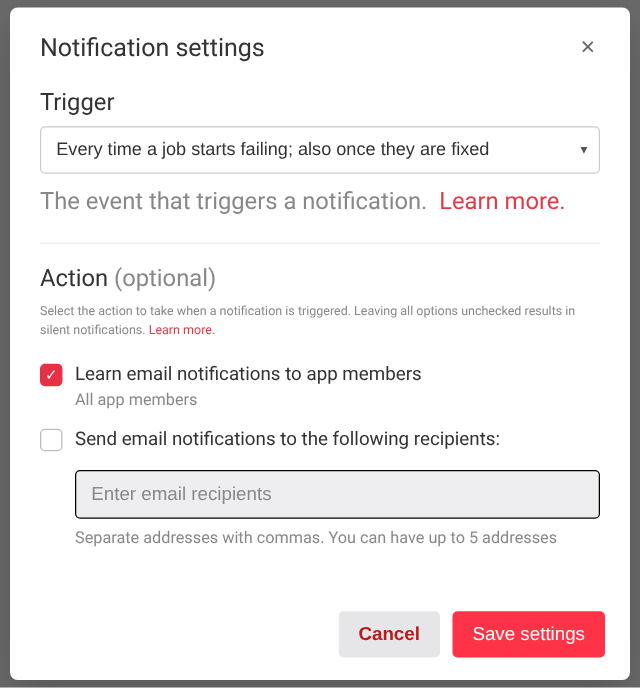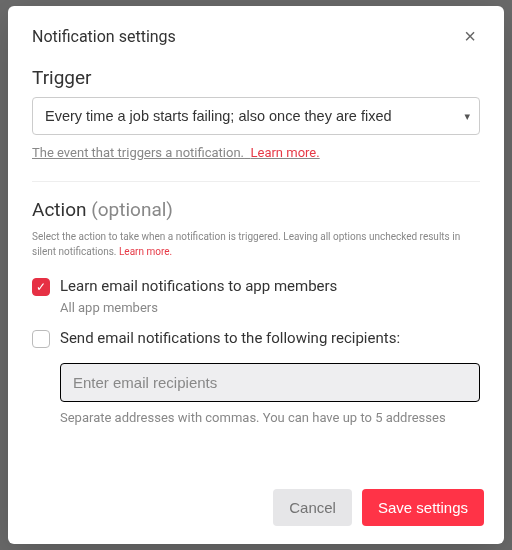--- a/index.html
+++ b/index.html
@@ -27,21 +27,21 @@
       display: flex;
       flex-direction: column;
     }
     .modal-header {
       padding: 20px 24px 14px 24px;
       display: flex;
       align-items: center;
       justify-content: space-between;
     }
     .modal-title {
-      font-size: 16px;
+      font-size: 20px;
       font-weight: 400;
       color: #333;
     }
     .close-btn {
       background: none;
       border: none;
       font-size: 20px;
       color: #666;
       cursor: pointer;
       line-height: 1;
@@ -83,25 +83,24 @@
     .select-caret {
       position: absolute;
       right: 10px;
       top: 50%;
       transform: translateY(-50%);
       pointer-events: none;
       color: #555;
       font-size: 11px;
     }
     .help-text {
-      font-size: 13px;
+      font-size: 19px;
       color: #888;
       margin-top: 8px;
       line-height: 1.5;
-      text-decoration: underline;
     }
     .learn-more {
       color: #e63946;
       text-decoration: none;
       cursor: pointer;
     }
     .divider {
       border: none;
       border-top: 1px solid #eee;
       margin: 18px 0 16px 0;
@@ -184,21 +183,22 @@
     }
     .btn {
       padding: 10px 16px;
       font-size: 15px;
       border-radius: 4px;
       border: none;
       cursor: pointer;
     }
     .btn-cancel {
       background: #e6e6e8;
-      color: #737373;
+      color: #b91c1c;
+      font-weight: bold;
     }
     .btn-primary {
       background: #ff3347;
       color: #fff;
     }
   </style>
 </head>
 <body>
 
 <div class="modal">

